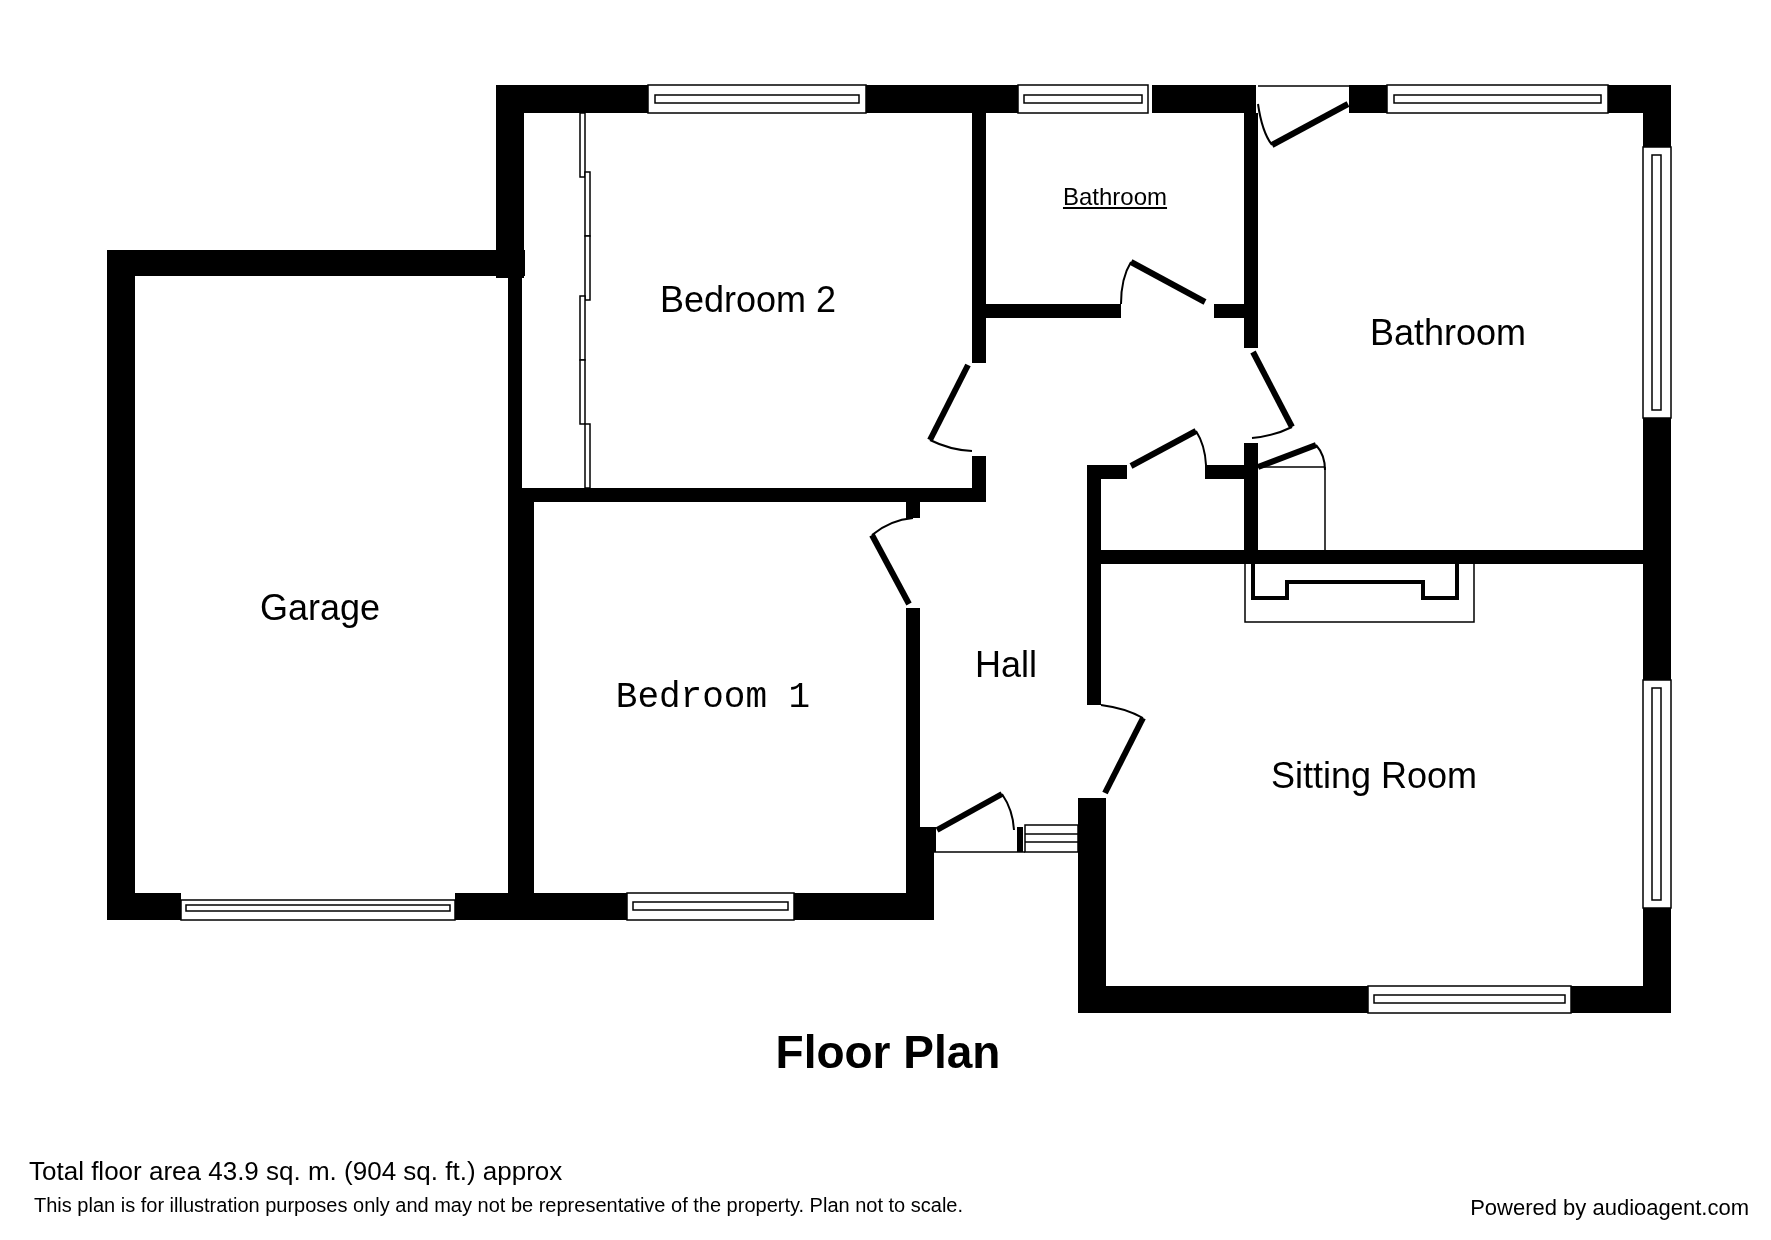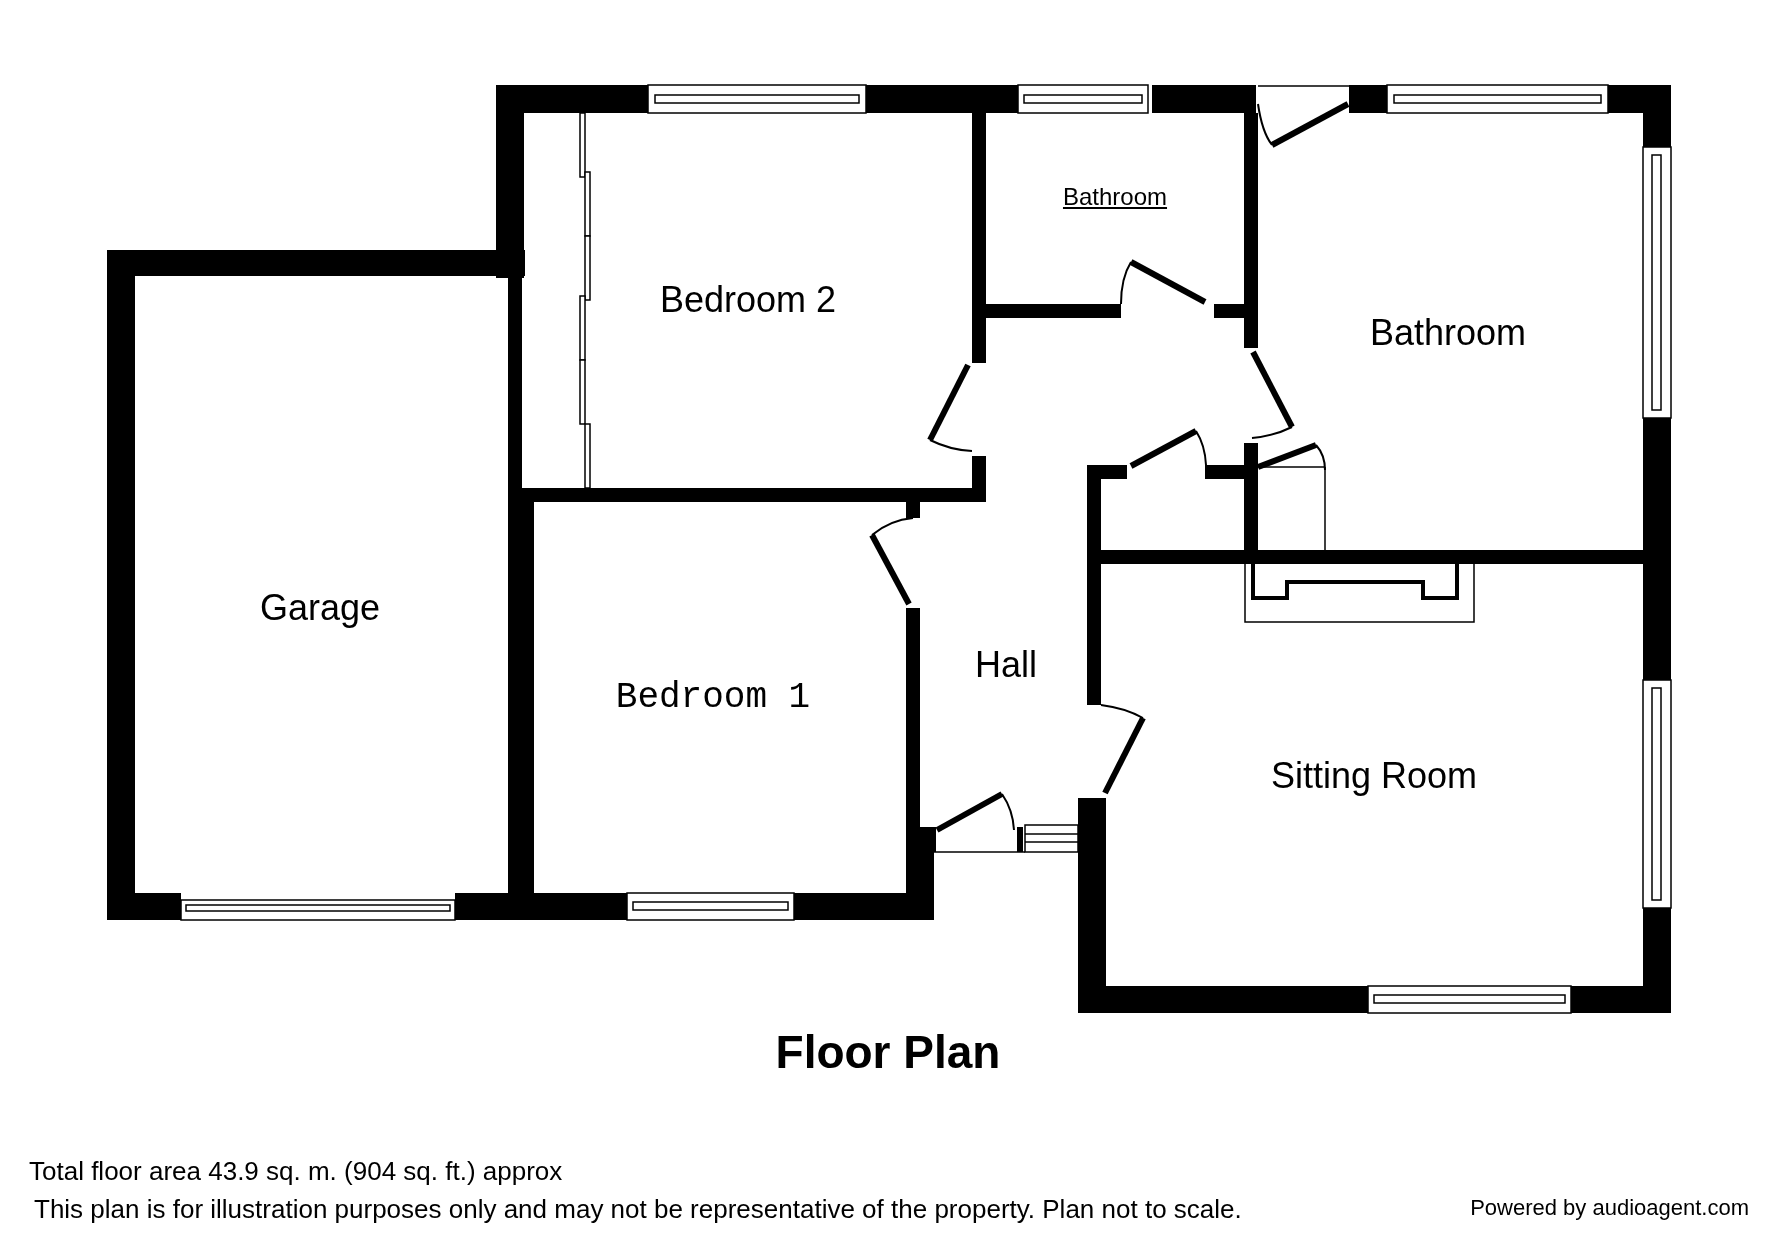--- a/index.html
+++ b/index.html
@@ -10,21 +10,21 @@
   .win-inner { fill: #fff; stroke: #000; stroke-width: 1.5; }
   .door-leaf { stroke: #000; stroke-width: 6; fill: none; stroke-linecap: butt; }
   .door-arc { stroke: #000; stroke-width: 2; fill: none; }
   .thin { stroke: #000; stroke-width: 1.5; fill: none; }
   .label { position: absolute; white-space: nowrap; transform: translate(-50%, -50%); font-family: "Liberation Sans", sans-serif; }
   .room-label { font-size: 36px; }
   .room-label.small { font-size: 24px; text-decoration: underline; }
   .title { font-size: 46px; font-weight: bold; }
   .footer { position: absolute; font-family: "Liberation Sans", sans-serif; white-space: nowrap; }
   .area { left: 29px; top: 1156px; font-size: 26px; }
-  .disclaimer { left: 34px; top: 1194px; font-size: 26px; text-align: right; }
+  .disclaimer { left: 34px; top: 1194px; font-size: 20px; text-align: right; }
   .powered { right: 22px; top: 1195px; font-size: 22px; }
 </style>
 </head>
 <body>
 
 <svg id="plan" viewBox="0 0 1771 1240" xmlns="http://www.w3.org/2000/svg">
 
   <g>
 
     <rect class="wall" x="107" y="250" width="28" height="670"></rect>

